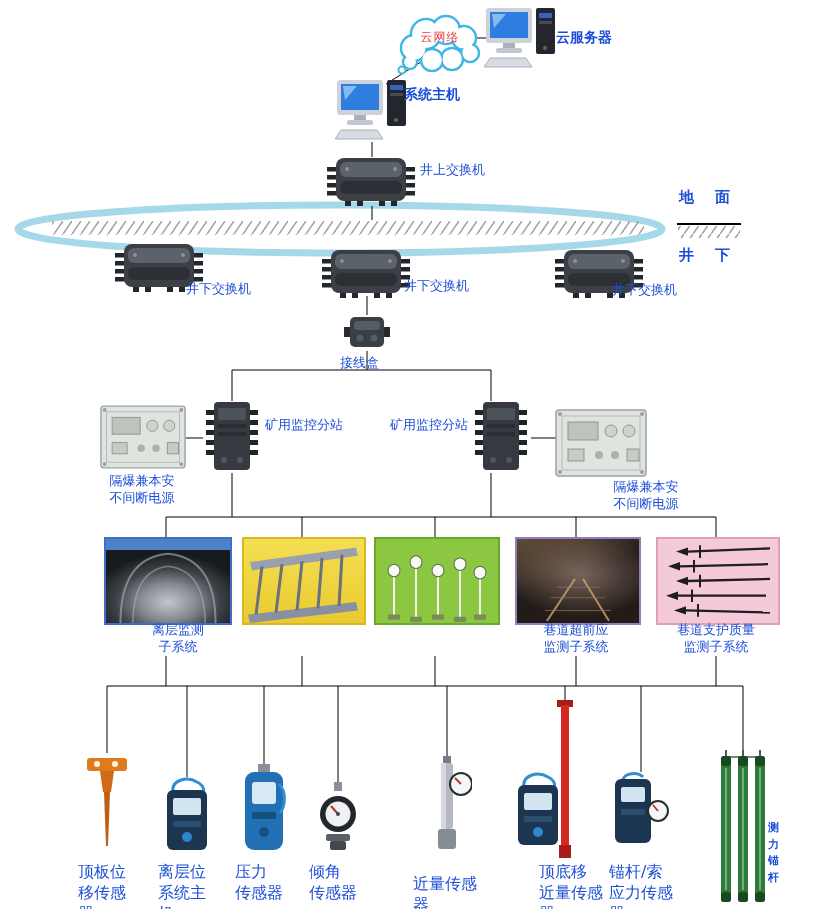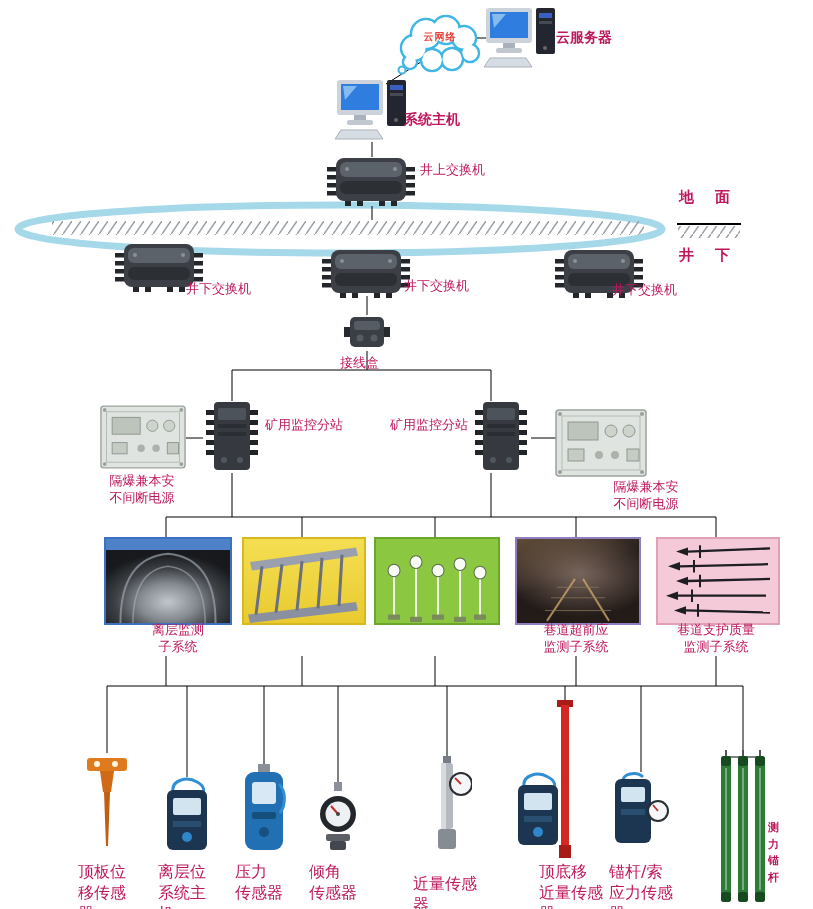--- a/index.html
+++ b/index.html
@@ -1,25 +1,25 @@
 <!DOCTYPE html>
 <html><head>
 <meta charset="utf-8">
 <style>
   html,body{margin:0;padding:0;}
   body{background:#fff;font-family:"DejaVu Sans","Liberation Sans",sans-serif;}
   #stage{position:relative;width:813px;height:909px;background:#fff;overflow:hidden;}
   .abs{position:absolute;}
   svg.abs{display:block;}
-  .lbl{position:absolute;font-size:13px;color:#be185d;white-space:pre-line;line-height:1.32;}
+  .lbl{position:absolute;font-size:13px;color:#1d4ed8;white-space:pre-line;line-height:1.32;}
   .center{text-align:center;}
   .md{font-size:14px;font-weight:600;}
   .big{font-size:15px;font-weight:bold;letter-spacing:3px;}
   .sensor-lbl{font-size:16px;font-weight:normal;text-align:left;}
-  .cloud-label{color:#e8413c;font-weight:bold;font-size:10px;text-align:center;letter-spacing:1px;}
+  .cloud-label{color:#e8413c;font-weight:normal;font-size:12px;text-align:center;letter-spacing:1px;}
   .vert{font-size:11px;font-weight:bold;width:18px;line-height:1.5;word-break:break-all;}
   .sub-img{position:absolute;height:84px;border:2px solid #999;}
   .sub1-bg{background:linear-gradient(#4d82c8 0 13%, rgba(0,0,0,0) 13%),radial-gradient(ellipse 62% 58% at 50% 75%, #c2c7cd 0%, #84898f 38%, #3e4247 68%, #17191c 100%);}
   .sub2-bg{background:linear-gradient(180deg,#f4de52,#e9cb30);}
   .sub3-bg{background:#8cc742;}
   .sub4-bg{background:linear-gradient(160deg, rgba(214,170,122,0.35), rgba(0,0,0,0) 45%),radial-gradient(ellipse 75% 62% at 52% 42%, #77655c 0%, #4c3e38 42%, #221b18 82%);}
   .sub5-bg{background:#f4c9d8;}
 </style>
 </head>
 <body>
@@ -255,21 +255,21 @@
   <div class="lbl cloud-label" style="left: 404px; top: 30px; width: 72px; color: rgb(232, 65, 60);">云网络</div>
 
   <svg class="abs" style="left:484px;top:6px" width="74" height="64">
       <use href="#sym-computer"></use>
     </svg>
   <div class="lbl md" style="left:556px;top:28px">云服务器</div>
 
   <svg class="abs" style="left:335px;top:78px" width="74" height="64">
       <use href="#sym-computer"></use>
     </svg>
-  <div class="lbl md" style="left:404px;top:110px">系统主机</div>
+  <div class="lbl md" style="left:404px;top:85px">系统主机</div>
 
   <svg class="abs" style="left:327px;top:154px" width="88" height="52">
       <use href="#sym-switch"></use>
     </svg>
   <div class="lbl" style="left:420px;top:161px">井上交换机</div>
 
   <div class="lbl big" style="left:679px;top:188px">地　面</div>
   <div class="lbl big" style="left:679px;top:246px">井　下</div>
 
   <svg class="abs" style="left:115px;top:240px" width="88" height="52">

